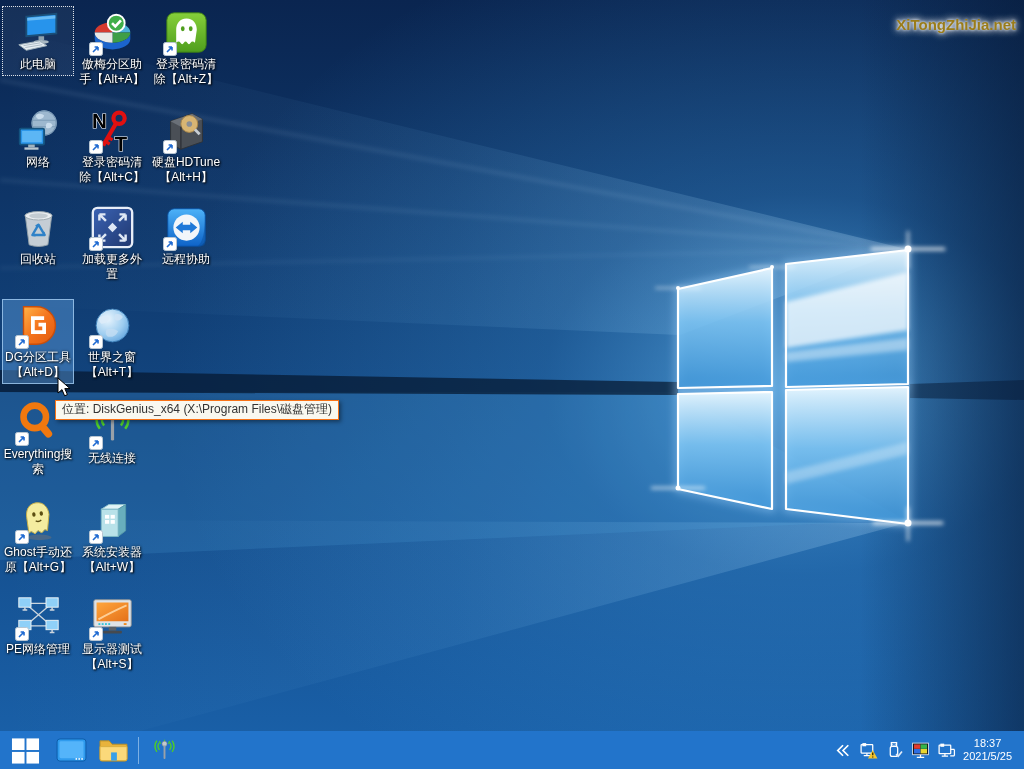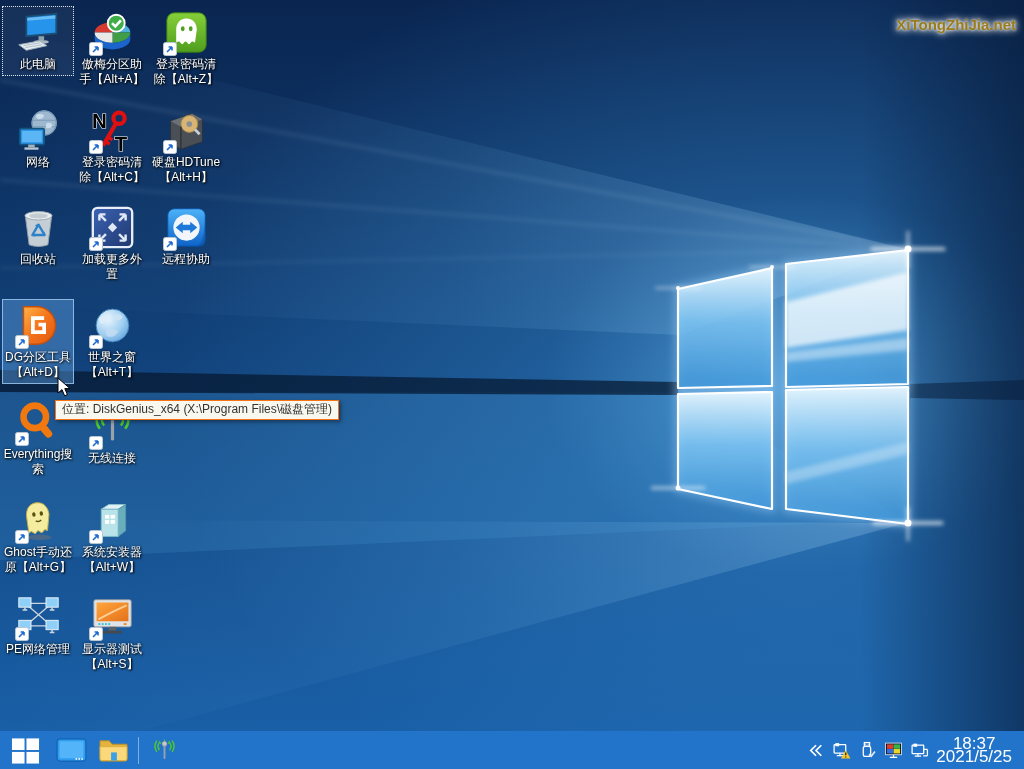--- a/index.html
+++ b/index.html
@@ -42,21 +42,21 @@
   
   .taskbar{position:absolute;left:0;bottom:0;width:1024px;height:38px;
     background:var(--taskbar-bg);display:flex;align-items:center;}
   .tb-left{display:flex;align-items:center;height:38px;}
   .tb-btn{height:38px;display:flex;align-items:center;justify-content:center;}
   .tb-btn svg{display:block;}
   .tb-sep{width:1px;height:27px;background:rgba(200,225,250,.55);margin:0 4px;}
   .tb-right{margin-left:auto;display:flex;align-items:center;height:38px;padding-right:8px;}
   .tray-btn{width:26px;height:38px;display:flex;align-items:center;justify-content:center;}
   .tray-btn svg{width:19px;height:19px;display:block;}
-  .clock{color:#fff;font-size:17px;line-height:13px;text-align:center;padding:0 4px;}
+  .clock{color:#fff;font-size:11px;line-height:13px;text-align:center;padding:0 4px;}
 </style>
 </head>
 <body style="--taskbar-bg: #2274cb; --sel-fill: rgba(96,160,225,0.45); --sel-border: rgba(170,210,245,0.75);">
 
 <div class="desktop">
 
   <svg class="wallpaper" viewBox="0 0 1024 769" preserveAspectRatio="none">
     <defs>
       <linearGradient id="sky" x1="0" y1="0" x2="0" y2="1">
         <stop offset="0" stop-color="#0a2550"></stop>

